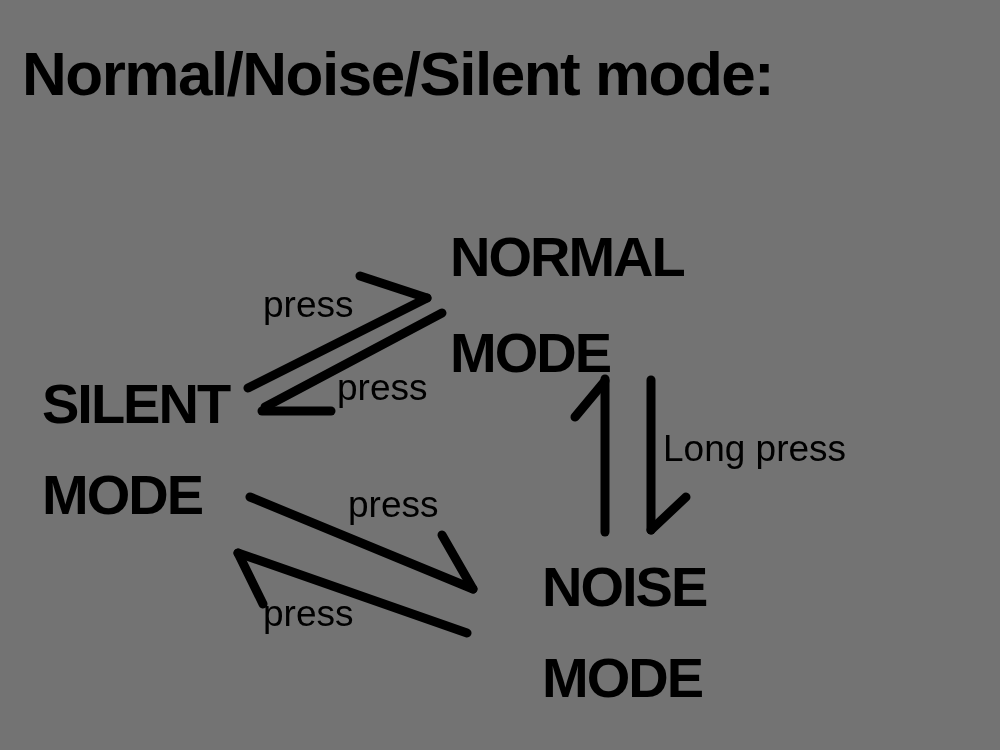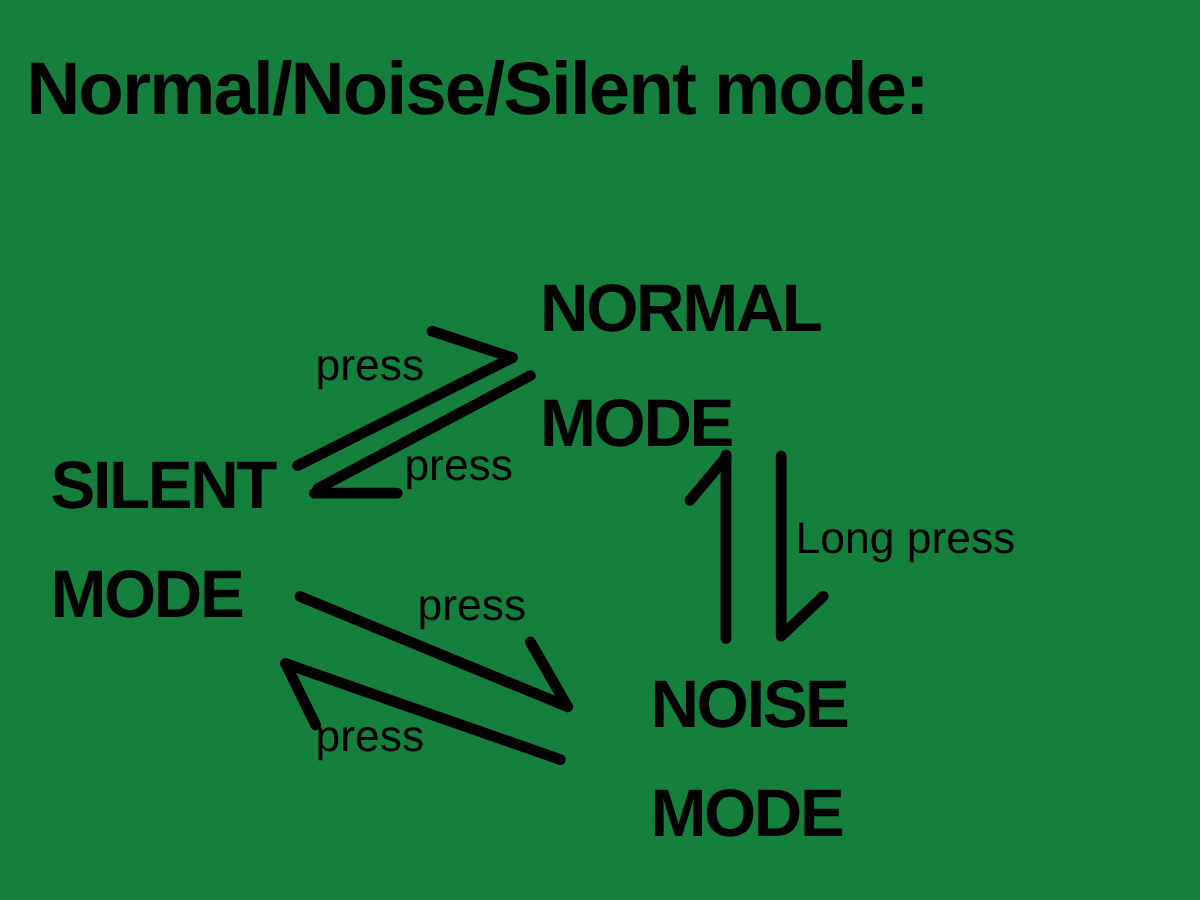--- a/index.html
+++ b/index.html
@@ -4,21 +4,21 @@
 <style>
   html, body {
     margin: 0;
     padding: 0;
     background: #ffffff;
   }
   .stage {
     position: relative;
     width: 1000px;
     height: 750px;
-    background: #15803d;
+    background: #737373;
     overflow: hidden;
     text-decoration: underline;
   }
   svg.diagram {
     position: absolute;
     left: 0;
     top: 0;
     width: 1000px;
     height: 750px;
     display: block;

